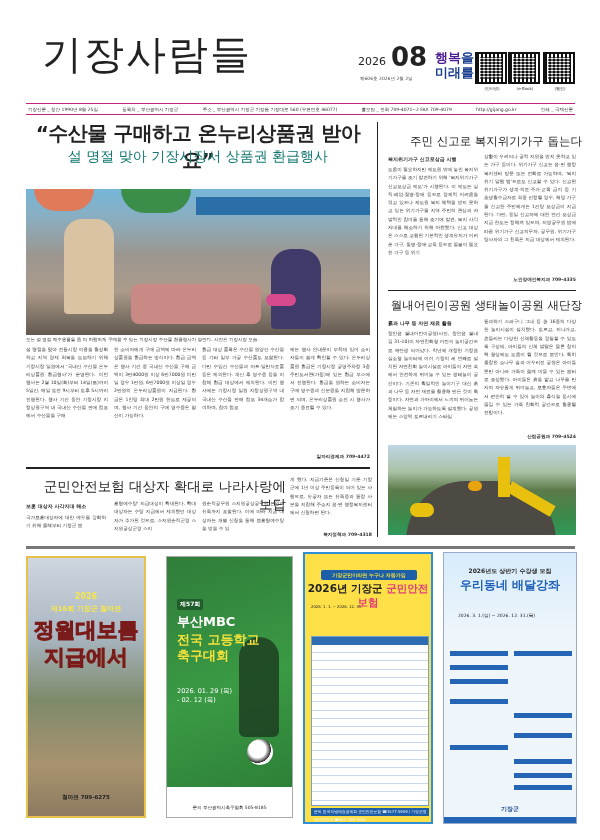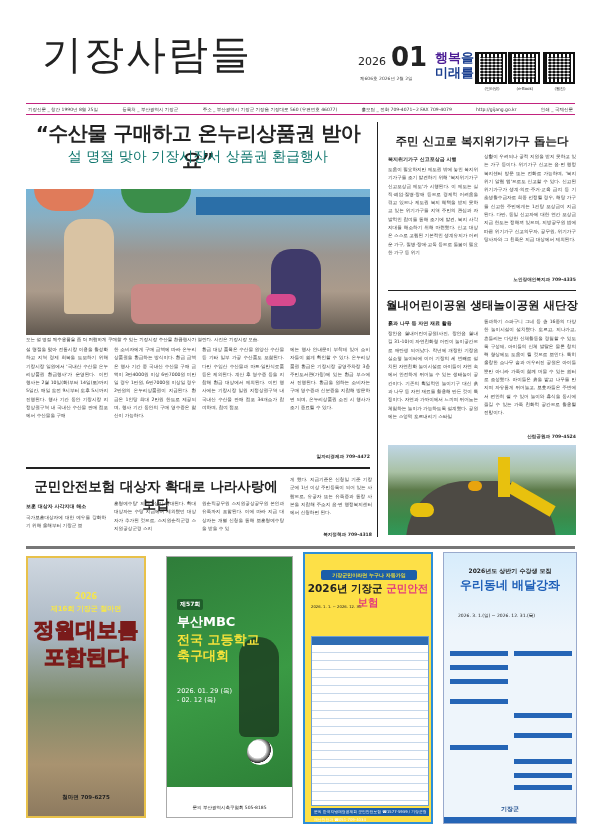--- a/index.html
+++ b/index.html
@@ -25,21 +25,21 @@
 .photo-market .umb2{position:absolute;left:95px;top:0;width:70px;height:24px;border-radius:0 0 35px 35px;background:#3b8e4a}
 .photo-market .awning{position:absolute;left:170px;top:8px;width:174px;height:18px;background:#2b6fa8}
 .photo-market .coat{position:absolute;left:38px;top:30px;width:50px;height:95px;border-radius:18px 18px 4px 4px;background:#d9c3a3}
 .photo-market .vendor{position:absolute;left:245px;top:60px;width:50px;height:80px;border-radius:20px 20px 4px 4px;background:#3f3a6a}
 .photo-market .glove{position:absolute;left:240px;top:105px;width:30px;height:12px;border-radius:6px;background:#d64a8e}
 .photo-market .fish{position:absolute;left:105px;top:95px;width:130px;height:40px;border-radius:8px;background:#c98a86}
 .caption{left:26px;top:337px;width:344px;font-size:4.5px;color:#333}
 .col{font-size:4.6px;line-height:8.3px;color:#333;text-align:justify}
 .byline{font-size:4.6px;font-weight:bold;text-align:right;color:#333}
 .rule{background:#222}
-.h2{font-size:14px;font-family:"DejaVu Serif",serif;font-weight:bold;color:#222;text-align:center}
+.h2{font-size:14px;font-family:"DejaVu Serif",serif;font-weight:normal;color:#222;text-align:right}
 .subhead{font-size:5px;font-weight:bold;color:#222}
 .rh1{left:376px;top:134px;width:210px;font-size:11.5px}
 .rh2{left:376px;top:301px;width:210px;font-size:11.5px}
 .playground{left:388px;top:445px;width:188px;height:90px;background:linear-gradient(180deg,#bfd6e6 0,#a9c1a4 30%,#5c7a4a 50%,#3b8a4a 80%,#2f9a5a 100%);overflow:hidden}
 .playground .mound{position:absolute;left:18px;top:36px;width:150px;height:60px;border-radius:75px 75px 0 0;background:#4d4a44}
 .playground .slide1{position:absolute;left:22px;top:58px;width:24px;height:14px;border-radius:7px;background:#e8c10e}
 .playground .tower{position:absolute;left:110px;top:12px;width:12px;height:40px;background:#e8c10e}
 .playground .slide2{position:absolute;left:118px;top:48px;width:50px;height:12px;background:#e8c10e;transform:rotate(30deg)}
 .playground .tube{position:absolute;left:80px;top:36px;width:14px;height:10px;border-radius:6px;background:#e8a40e}
 .ad{border:1px solid #aaa;overflow:hidden}
@@ -75,21 +75,21 @@
 .ad4 .sec{position:absolute;height:5px;background:#2565b6}
 .ad4 .logo{position:absolute;left:0;top:252px;width:100%;text-align:center;font-size:6px;font-weight:bold;color:#1c4c8c}
 .ad4 .bottom{position:absolute;left:0;bottom:0;width:100%;height:6px;background:#2565b6}
 .sep{left:26px;top:546px;width:549px;height:3px;background:#777}
 </style>
 </head>
 <body>
 
 <div class="abs masthead-title">기장사람들</div>
 <div class="abs issue-year">2026</div>
-<div class="abs issue-num">01</div>
+<div class="abs issue-num">08</div>
 <div class="abs issue-sub">제606호 2026년 2월 2일</div>
 <div class="abs slogan">
   <div><span class="red">행복</span><span class="blue">을 품은 도시,</span></div>
   <div><span class="blue">미래</span><span class="blue">를 여는 </span><span class="teal">기장</span></div>
 </div>
 <div class="abs qr" style="left:475px"></div>
 <div class="abs qr" style="left:508px"></div>
 <div class="abs qr" style="left:543px"></div>
 <div class="abs qr-label" style="left:475px">(인터넷)</div>
 <div class="abs qr-label" style="left:508px">(e-Book)</div>
@@ -152,21 +152,21 @@
     <div class="tower"></div>
     <div class="slide2"></div>
 </div>
 
 <div class="abs sep"></div>
 
 <div class="abs ad ad1">
   <div class="yr">2026</div>
   <div class="ed">제16회 기장군 철마면</div>
   <div class="t1">정월대보름</div>
-  <div class="t2">포함된다</div>
+  <div class="t2">지급에서</div>
   <div class="contact">철마면 709-6275</div>
 </div>
 
 <div class="abs ad ad2">
   <div class="player"></div>
   <div class="ed">제57회</div>
   <div class="mbc">부산MBC</div>
   <div class="tl">
       <div>전국 고등학교</div>
       <div>축구대회</div>

